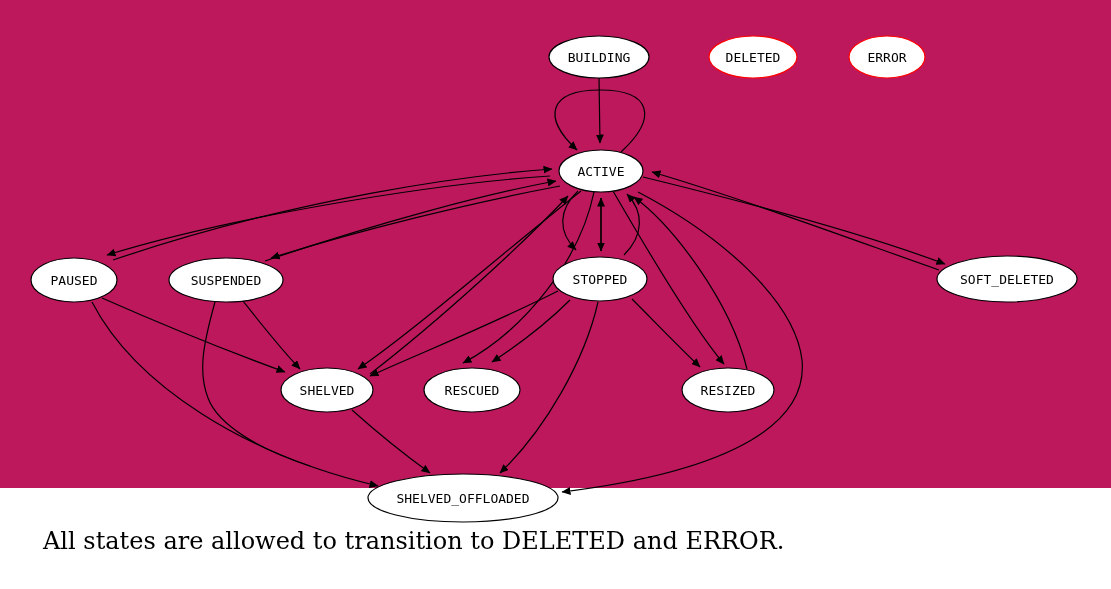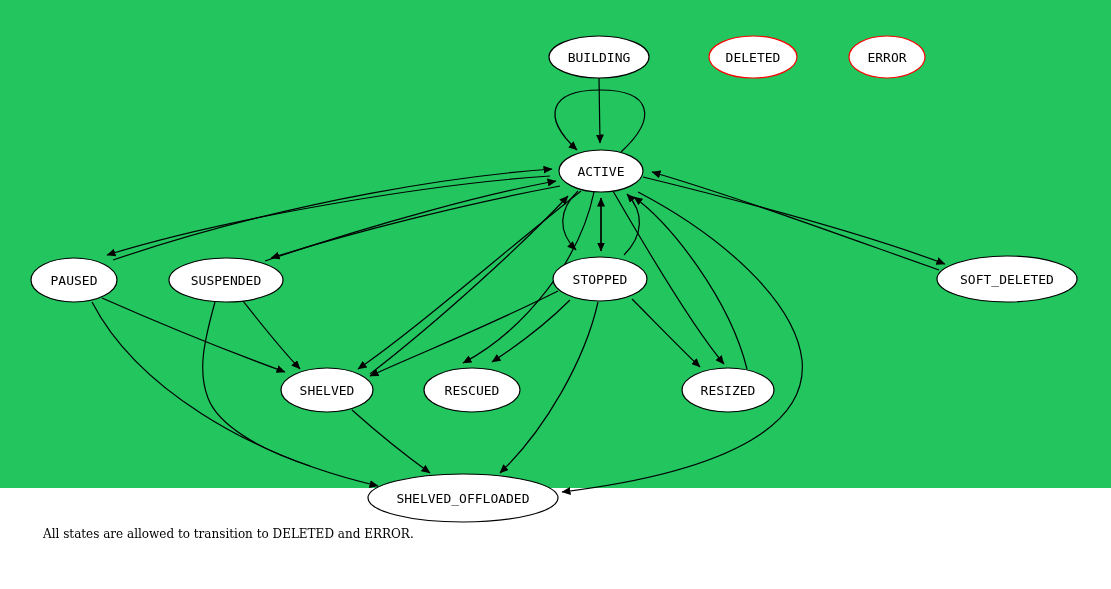--- a/index.html
+++ b/index.html
@@ -8,21 +8,21 @@
     background: #ffffff;
     width: 1111px;
     height: 589px;
     overflow: hidden;
     font-family: "DejaVu Sans", sans-serif;
   }
   .stage {
     position: relative;
     width: 1111px;
     height: 488px;
-    background: #22c55e;
+    background: #be185d;
   }
   svg.graph {
     position: absolute;
     left: 0;
     top: 0;
   }
   svg.graph ellipse {
     fill: #ffffff;
     stroke-width: 1.2px;
   }
@@ -33,21 +33,21 @@
   svg.graph text.node-label {
     font-family: "DejaVu Sans Mono", "Liberation Mono", monospace;
     font-size: 13px;
     text-anchor: middle;
   }
   .caption {
     position: absolute;
     left: 43px;
     top: 527px;
     font-family: "DejaVu Serif", "Liberation Serif", serif;
-    font-size: 12px;
+    font-size: 24px;
     color: #000000;
     white-space: nowrap;
   }
 </style>
 </head>
 <body>
 
 <div class="stage">
   <svg class="graph" width="1111" height="589" viewBox="0 0 1111 589">
     <defs>

